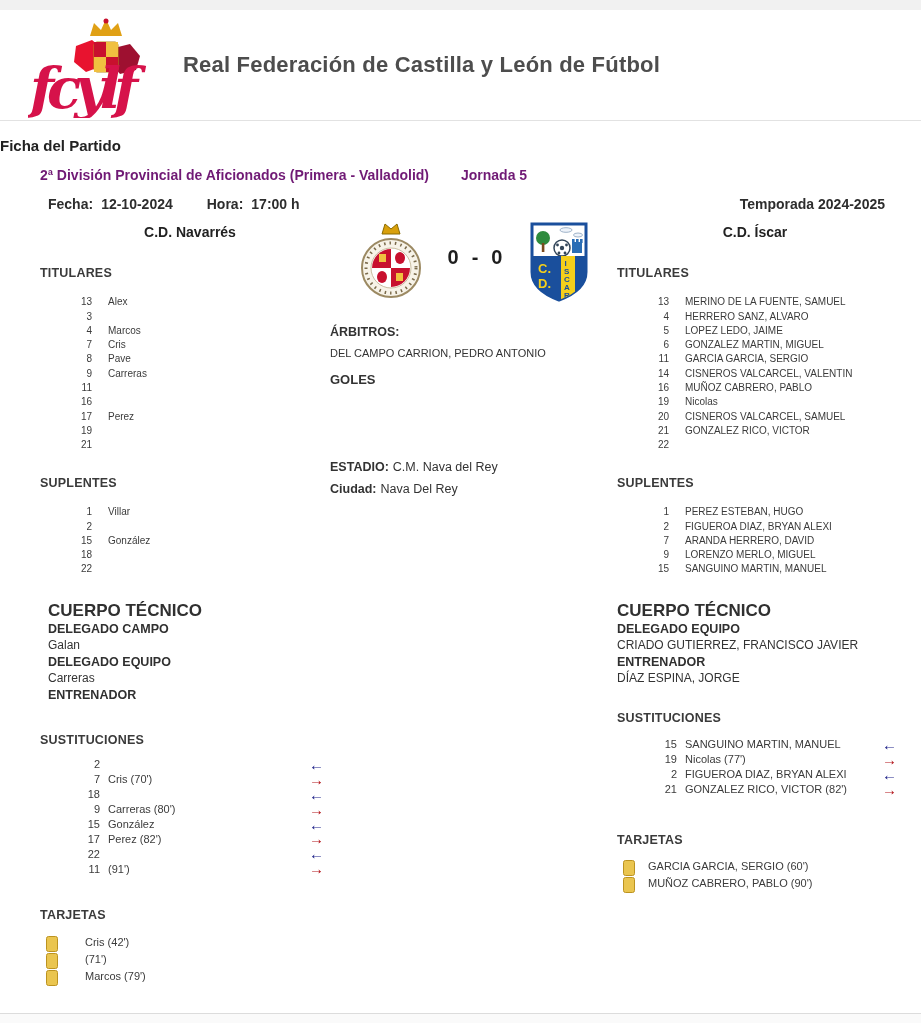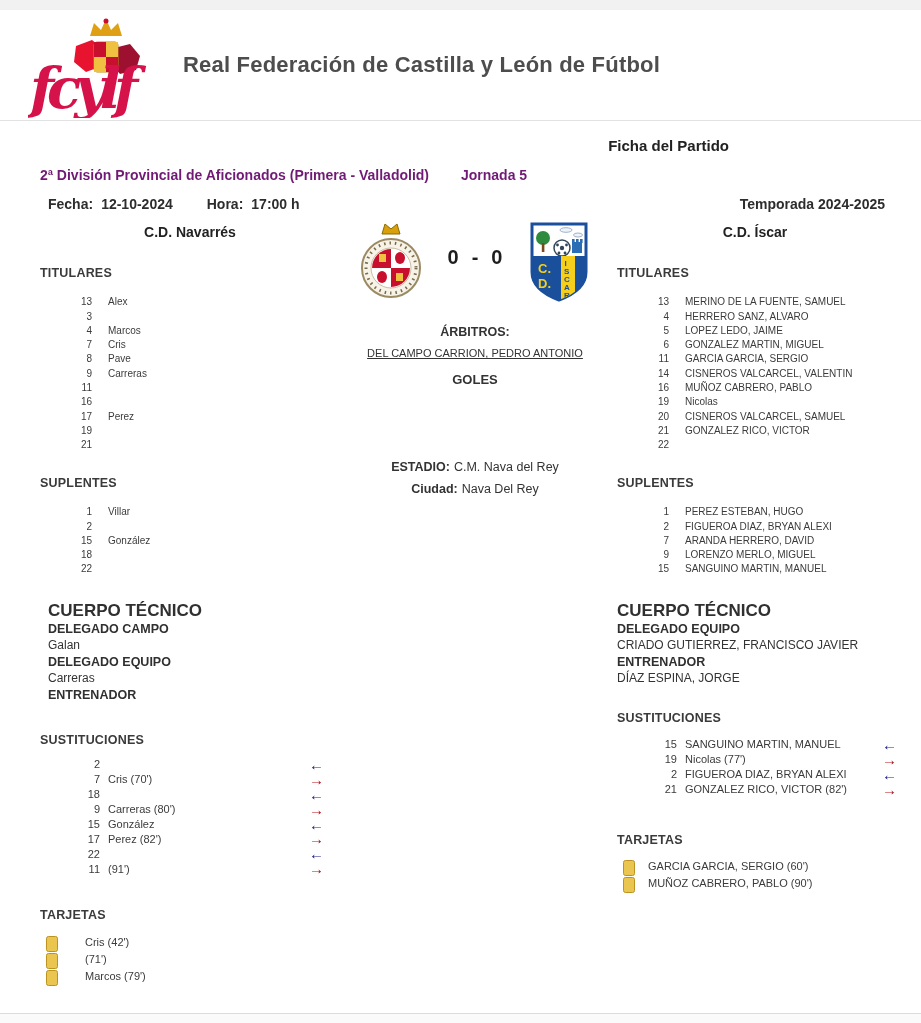--- a/index.html
+++ b/index.html
@@ -3,21 +3,21 @@
 <meta charset="utf-8">
 <style>
   html,body{margin:0;padding:0;background:#ececec;font-family:"Liberation Sans",sans-serif;}
   .page{position:relative;width:921px;height:1023px;background:#ffffff;overflow:hidden;}
   .abs{position:absolute;}
   .topstrip{top:0;left:0;width:921px;height:10px;background:#f1f1f1;}
   .header-rule{top:120px;left:0;width:921px;height:1px;background:#e2e2e2;}
   .bottom-rule{top:1013px;left:0;width:921px;height:1px;background:#dcdcdc;}
   .bottomstrip{top:1014px;left:0;width:921px;height:9px;background:#fafafa;}
   .fed-title{top:52px;left:183px;font-size:22px;font-weight:bold;color:#4d4d4d;letter-spacing:.2px;}
-  .ficha-title{top:137px;left:0;width:729px;text-align:right;font-size:15px;font-weight:bold;color:#222;}
+  .ficha-title{top:137px;left:0;width:729px;text-align:left;font-size:15px;font-weight:bold;color:#222;}
   .comp-line{top:167px;left:40px;font-size:14px;font-weight:bold;color:#701a75;}
   .comp-line .round{margin-left:32px;}
   .date-line{top:196px;left:48px;font-size:14px;font-weight:bold;color:#2d2d2d;}
   .date-line .lbl{margin-right:8px;}
   .date-line .hora{margin-left:34px;}
   .season{top:196px;right:36px;font-size:14px;font-weight:bold;color:#2d2d2d;}
   .team-name{font-size:14px;font-weight:bold;color:#222;text-align:center;}
   .home-name{top:224px;left:40px;width:300px;}
   .away-name{top:224px;left:615px;width:280px;}
   .matchrow{top:220px;left:330px;width:290px;display:flex;justify-content:center;align-items:flex-start;gap:26px;}
@@ -33,23 +33,23 @@
   .slist .num{flex:0 0 60px;text-align:right;padding-right:8px;}
   .arrwrap{margin-left:auto;display:flex;padding-right:8px;}
   .arr{font-weight:bold;font-size:15px;line-height:1;}
   .arr-in{color:#1d2088;}
   .arr-out{color:#b21016;}
   .staff .roleline{font-size:12.5px;font-weight:bold;color:#303030;height:16.4px;}
   .staff .nameline{font-size:12px;color:#333;height:16.4px;}
   .clist .crow{display:flex;height:17px;font-size:11px;color:#3b3b3b;padding-left:6px;}
   .ycard{width:10px;height:14px;border-radius:2.5px;background:#eac54f;border:1px solid #bc9320;margin-right:27px;flex:0 0 auto;}
   .col-right .ycard{margin-right:13px;}
-  .center-col{left:330px;width:290px;text-align:center;color:#333;}
+  .center-col{left:330px;width:290px;color:#333;}
   .ref-label{font-size:12.5px;font-weight:bold;}
-  .ref-name{font-size:11px;text-decoration:underline;}
+  .ref-name{font-size:11px;}
   .goles-label{font-size:13px;font-weight:bold;}
   .venue{font-size:12.5px;margin-top:28px;}
   .venue .vl{font-weight:bold;}
   .venue .vv{margin-left:4px;font-weight:normal;}
 </style>
 </head>
 <body>
 
 <div class="page">
   <div class="abs topstrip"></div>

